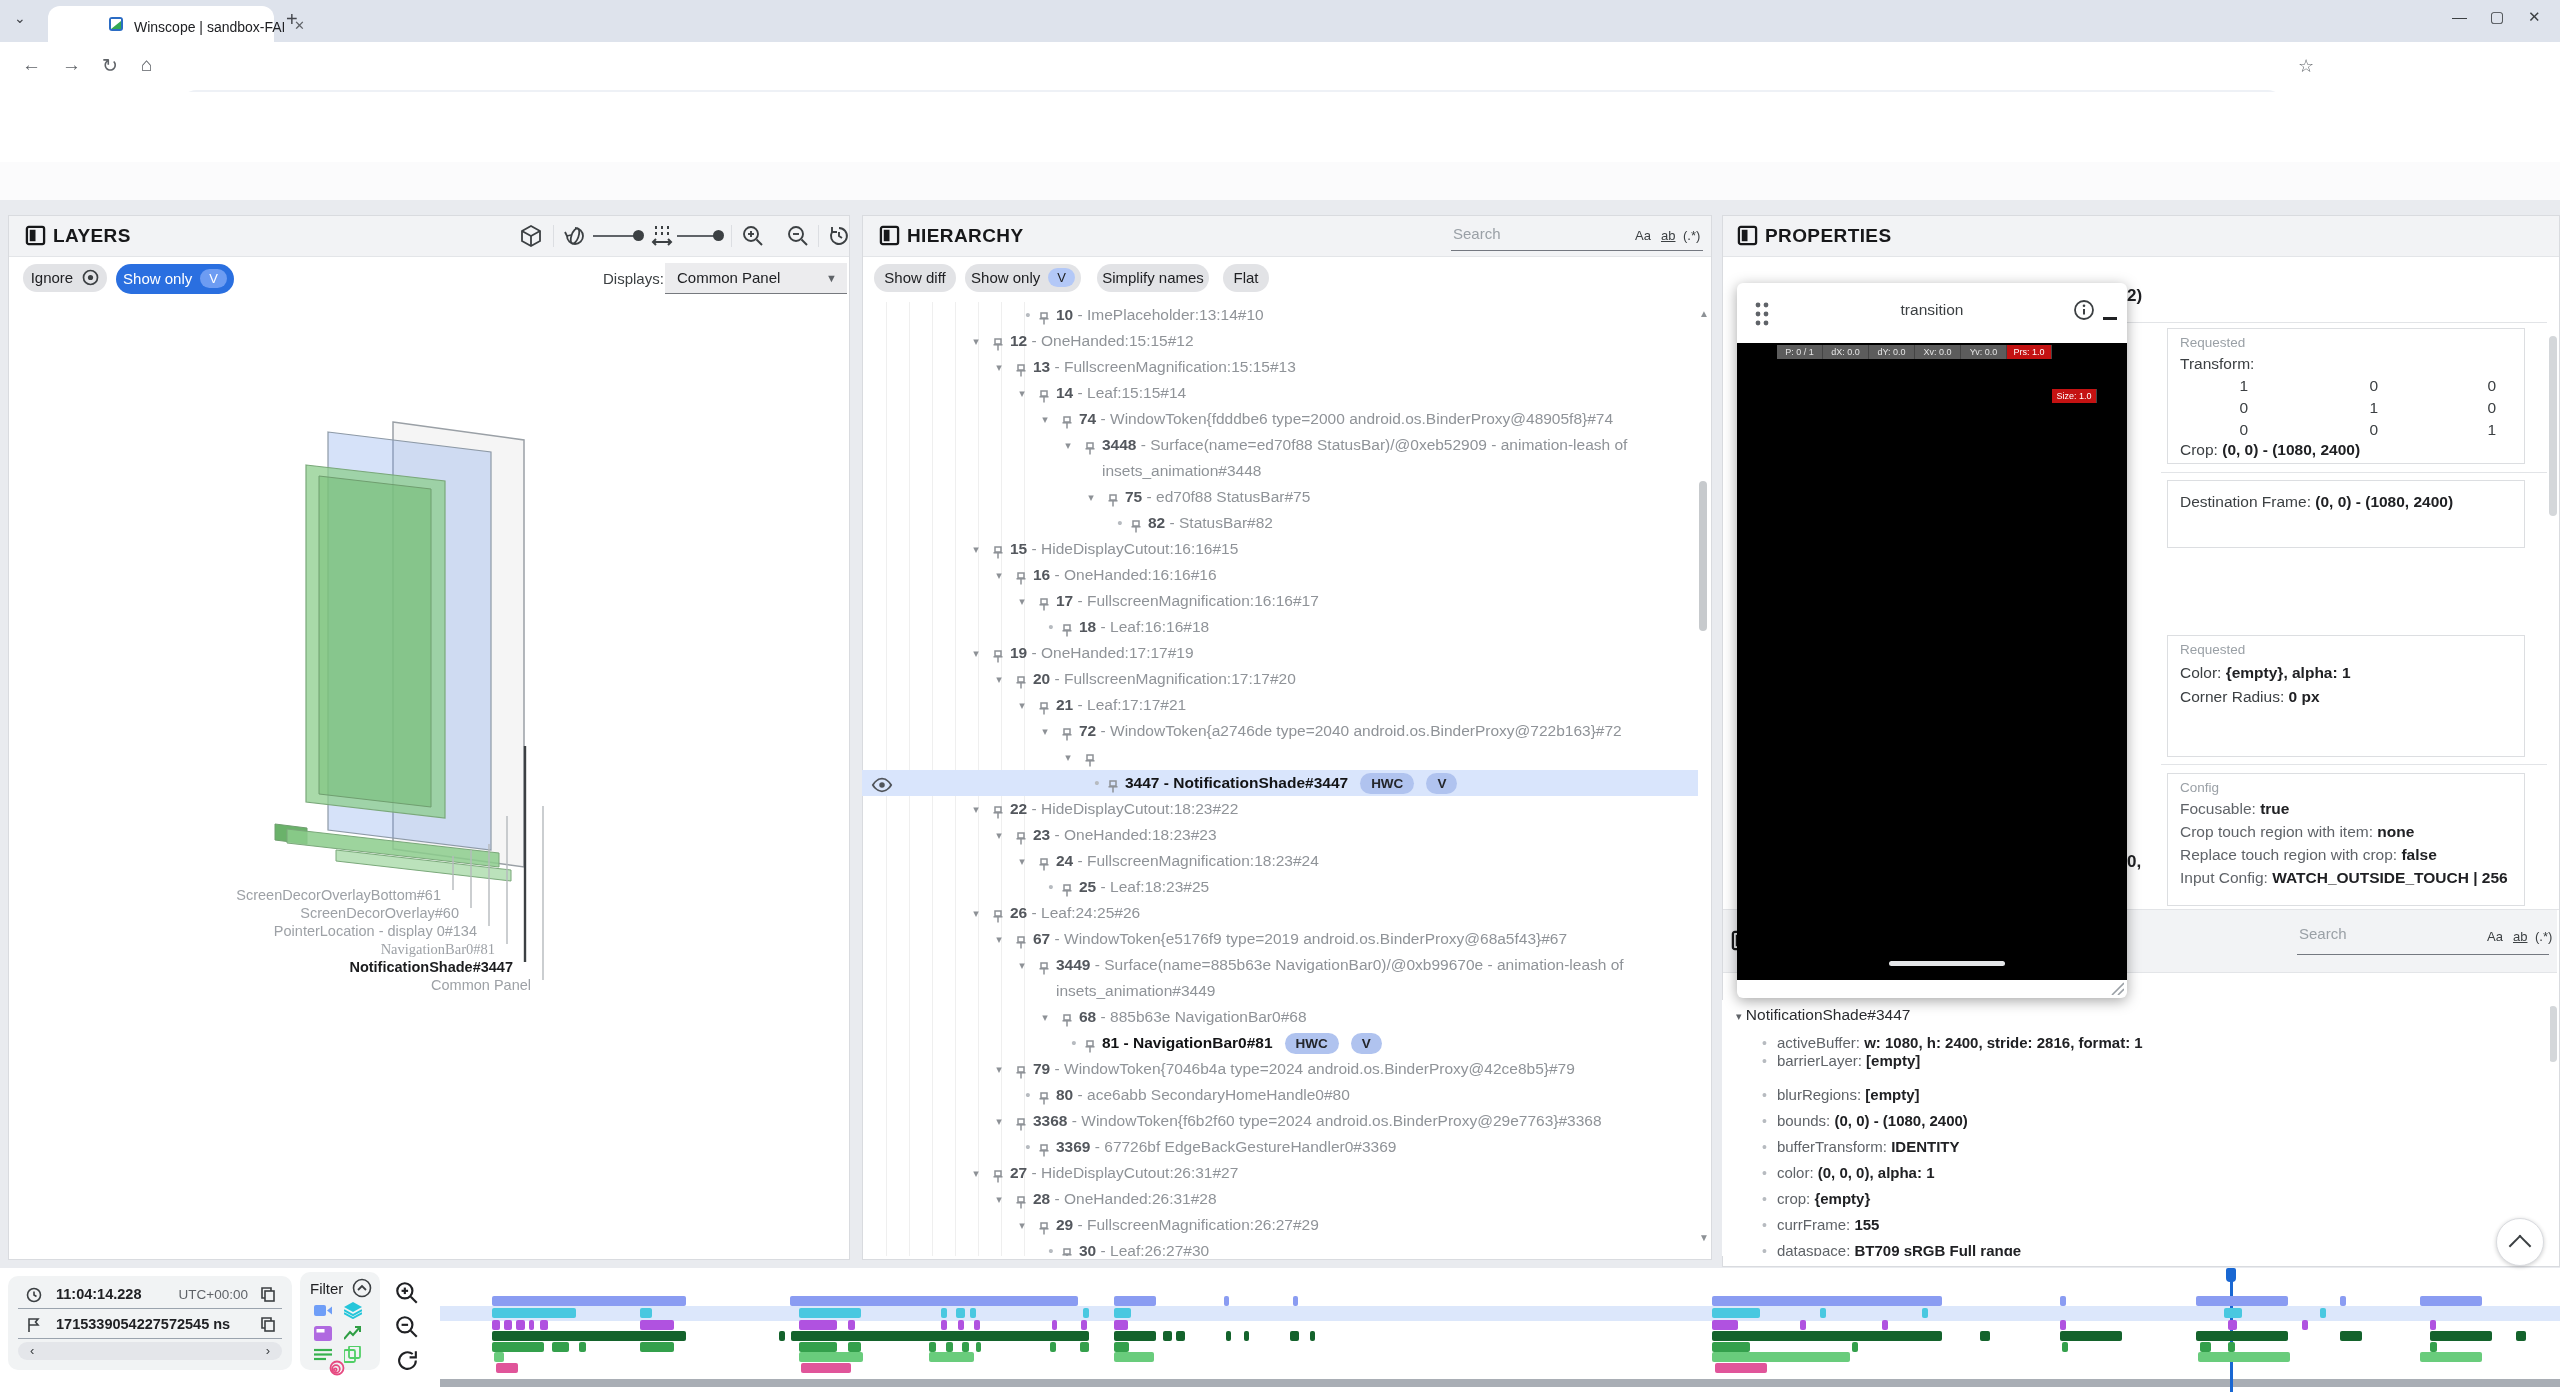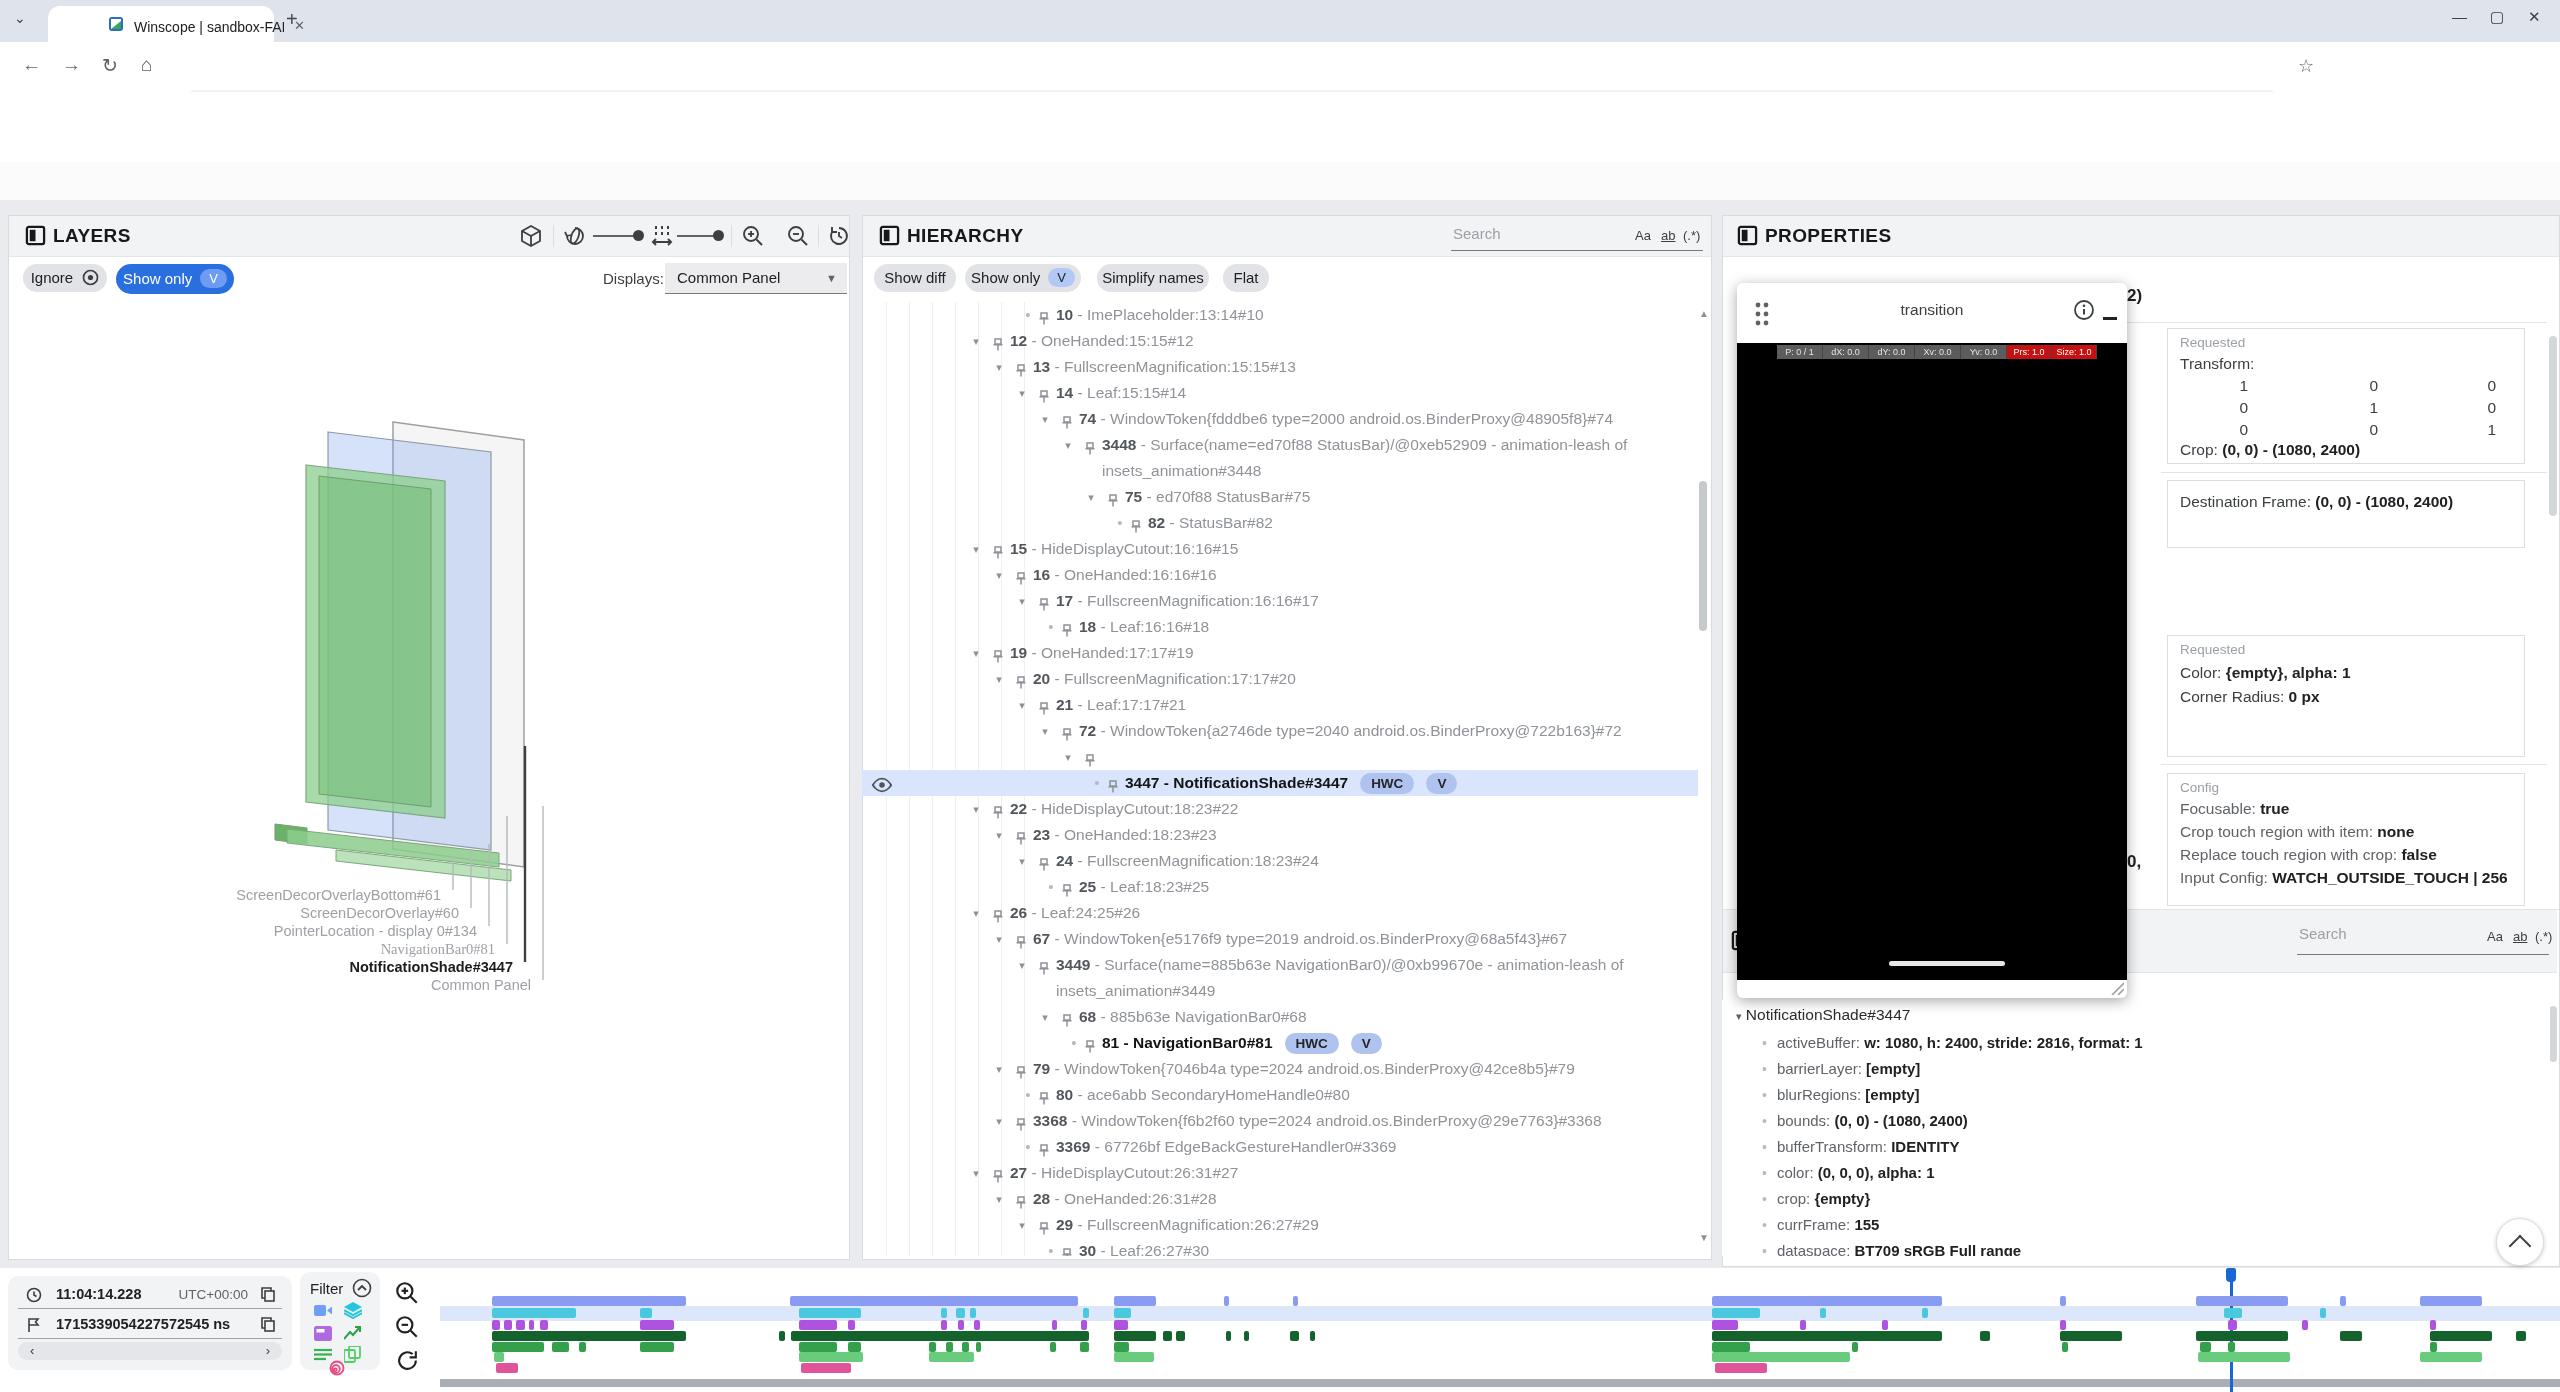--- a/index.html
+++ b/index.html
@@ -854,21 +854,21 @@
     <span class="abs searchic" style="left:812px;top:19px">(.*)</span>
     <div class="sul" style="left:574px;top:44px;width:252px"></div>
   </div>
   <div class="sthumb" style="left:826px;top:790px;height:56px;background:#d4d7da"></div>
 </div>
 
 <div class="abs" style="left:1722px;top:1000px;width:828px;height:256px;overflow:hidden;background:#fff" id="prop-list">
   <div class="abs" style="left:14px;top:6px;font-size:15.5px;color:#2a2c30"><span style="color:#5f6368;font-size:11px">▾</span>&nbsp;<span>NotificationShade#3447</span></div>
   <div id="prop-items">
       <div class="pitem" style="left: 40px; top: 34px;"><span class="pbullet">•</span><span class="pk">activeBuffer: </span><span class="pv">w: 1080, h: 2400, stride: 2816, format: 1</span></div>
-      <div class="pitem" style="left: 40px; top: 60px; text-align: right;"><span class="pbullet">•</span><span class="pk">barrierLayer: </span><span class="pv">[empty]</span></div>
+      <div class="pitem" style="left: 40px; top: 52px; text-align: right;"><span class="pbullet">•</span><span class="pk">barrierLayer: </span><span class="pv">[empty]</span></div>
       <div class="pitem" style="left: 40px; top: 86px;"><span class="pbullet">•</span><span class="pk">blurRegions: </span><span class="pv">[empty]</span></div>
       <div class="pitem" style="left: 40px; top: 112px;"><span class="pbullet">•</span><span class="pk">bounds: </span><span class="pv">(0, 0) - (1080, 2400)</span></div>
       <div class="pitem" style="left: 40px; top: 138px;"><span class="pbullet">•</span><span class="pk">bufferTransform: </span><span class="pv">IDENTITY</span></div>
       <div class="pitem" style="left: 40px; top: 164px;"><span class="pbullet">•</span><span class="pk">color: </span><span class="pv">(0, 0, 0), alpha: 1</span></div>
       <div class="pitem" style="left: 40px; top: 190px;"><span class="pbullet">•</span><span class="pk">crop: </span><span class="pv">{empty}</span></div>
       <div class="pitem" style="left: 40px; top: 216px;"><span class="pbullet">•</span><span class="pk">currFrame: </span><span class="pv">155</span></div>
       <div class="pitem" style="left: 40px; top: 242px;"><span class="pbullet">•</span><span class="pk">dataspace: </span><span class="pv">BT709 sRGB Full range</span></div>
     </div>
 </div>
 
@@ -893,21 +893,21 @@
     <div class="abs" style="left:366px;top:34px;width:14px;height:2.5px;background:#202124"></div>
   </div>
   <div id="ov-screen" class="abs">
     <div id="pbar" class="abs">
         <span class="pcell" style="width: 45px;">P: 0 / 1</span>
         <span class="pcell" style="width: 45px;">dX: 0.0</span>
         <span class="pcell" style="width: 45px;">dY: 0.0</span>
         <span class="pcell" style="width: 45px;">Xv: 0.0</span>
         <span class="pcell" style="width: 45px;">Yv: 0.0</span>
         <span class="pcell red" style="width: 44px;">Prs: 1.0</span>
-        <span class="pcell red" style="width: 44px;">Size: 1.0</span>
+        <span class="pcell red" style="width: 44px; margin-top: 44px;">Size: 1.0</span>
       </div>
     <div id="homebar" class="abs"></div>
   </div>
   <svg id="resize" class="abs" viewBox="0 0 14 14">
       <g stroke="#9aa0a6" stroke-width="1.6">
         <line x1="2" y1="14" x2="14" y2="2"></line>
         <line x1="8" y1="14" x2="14" y2="8"></line>
       </g>
     </svg>
 </div>

